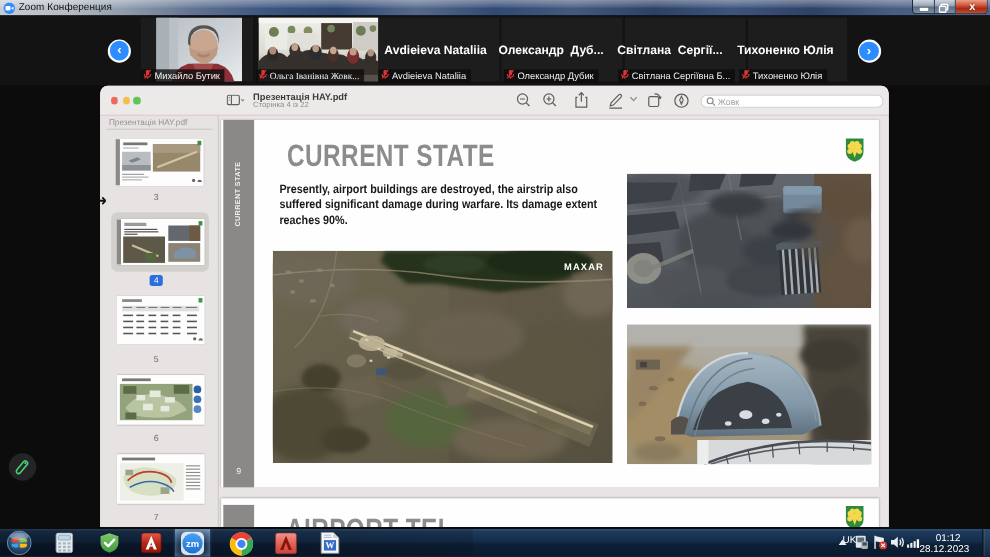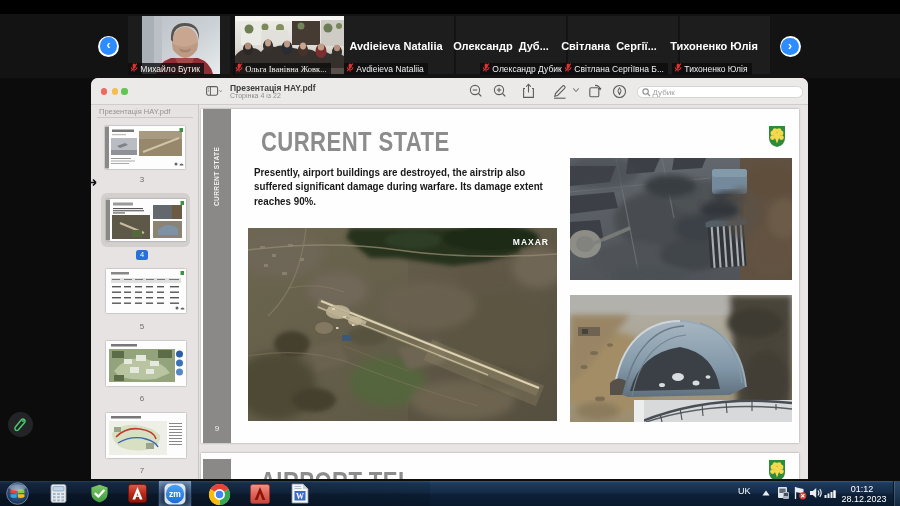--- a/index.html
+++ b/index.html
@@ -28,20 +28,40 @@
 #page2{left:2px;top:348px;width:598px;height:55px;background:#fefefe;box-shadow:0 0 2px rgba(0,0,0,.35);overflow:hidden;}
 .graytab{background:#8a8988;}
 
 #taskbar{left:0;top:481px;width:900px;height:25px;
 background:linear-gradient(180deg,#39597e 0%,#1d3a5c 8%,#152c49 45%,#0d1f36 55%,#0a1a2e 100%);}
 .tbdark{left:0;top:481px;width:430px;height:25px;background:linear-gradient(90deg,rgba(0,0,0,.35),rgba(0,0,0,.12));}
 </style>
 </head>
 <body>
 <div id="stage">
+  <div id="titlebar" class="abs">
+      <div class="sheen abs"></div>
+    <svg class="abs" style="left:3px;top:2px" width="11" height="11" viewBox="0 0 11 11">
+        <circle cx="5.5" cy="5.5" r="5.2" fill="#2d8cff"></circle>
+        <rect x="2" y="3.4" width="4.6" height="4.2" rx="1" fill="#fff"></rect>
+        <path d="M7 5.5 L9.3 3.9 V7.1 Z" fill="#fff"></path>
+      </svg>
+    <div id="ttext" class="abs">Zoom Конференция</div>
+    <div class="abs" style="left:829px;top:0;width:69px;height:13px;border-radius:0 0 4px 4px;overflow:hidden;border:1px solid #1c2738;border-top:none;background:linear-gradient(180deg,#cdd4dd 0%,#9daabb 40%,#5f7089 55%,#7e8ea5 100%);">
+      <div class="abs" style="left:18.5px;top:0;width:1px;height:13px;background:#39475e"></div>
+      <div class="abs" style="left:37.5px;top:0;width:1px;height:13px;background:#39475e"></div>
+      <div class="abs" style="left:38.5px;top:0;width:30.5px;height:13px;background:linear-gradient(180deg,#e8a28e 0%,#d55a3e 35%,#a42a12 60%,#bf5a40 100%);"></div>
+      <div class="abs" style="left:6px;top:7px;width:8px;height:2.5px;background:#fff;border-radius:1px;box-shadow:0 0 1px #333"></div>
+      <svg class="abs" style="left:23px;top:2.5px" width="10" height="9" viewBox="0 0 10 9">
+          <rect x="2.6" y="0.8" width="6" height="5.4" rx="1" fill="none" stroke="#fff" stroke-width="1.3"></rect>
+          <rect x="1" y="2.8" width="6" height="5.4" rx="1" fill="#8b98ab" stroke="#fff" stroke-width="1.3"></rect>
+        </svg>
+      <div class="abs" style="left:48px;top:1px;width:12px;height:11px;color:#fff;font-size:10px;font-weight:bold;text-align:center;line-height:11px;text-shadow:0 0 2px #7a1a08;">x</div>
+    </div>
+  </div>
   <div id="strip" class="abs">
     <div class="abs" style="left:128px;top:2px;width:102px;height:58px;background:#1c1c1c;"></div>
     <svg class="abs" style="left:142px;top:2px;filter:blur(.4px)" width="78" height="58" viewBox="0 0 78 58">
       <defs>
           <linearGradient id="t1bg" x1="0" y1="0" x2="1" y2="1">
             <stop offset="0" stop-color="#b9bfc4"></stop>
             <stop offset=".55" stop-color="#ccd2d6"></stop>
             <stop offset="1" stop-color="#e8ecee"></stop>
           </linearGradient>
         </defs>
@@ -109,21 +129,21 @@
           <path d="M1.2 4.2 Q1.2 7 4.1 7 Q7 7 7 4.2" fill="none" stroke="#d33" stroke-width="1"></path>
           <line x1="4.1" y1="7" x2="4.1" y2="8.6" stroke="#d33" stroke-width="1"></line>
           <line x1="6.8" y1="0.6" x2="1.4" y2="8.2" stroke="#d33" stroke-width="1.1"></line>
         </svg>&nbsp;Ольга Іванівна Жовк...</div>
     <div class="vlabel" style="left:344px;"><svg width="8" height="9" viewBox="0 0 8 9">
           <rect x="2.6" y="0.5" width="3" height="5" rx="1.5" fill="#d33"></rect>
           <path d="M1.2 4.2 Q1.2 7 4.1 7 Q7 7 7 4.2" fill="none" stroke="#d33" stroke-width="1"></path>
           <line x1="4.1" y1="7" x2="4.1" y2="8.6" stroke="#d33" stroke-width="1"></line>
           <line x1="6.8" y1="0.6" x2="1.4" y2="8.2" stroke="#d33" stroke-width="1.1"></line>
         </svg>&nbsp;Avdieieva Nataliia</div>
-    <div class="vlabel" style="left:480px;"><svg width="8" height="9" viewBox="0 0 8 9">
+    <div class="vlabel" style="left:458px;"><svg width="8" height="9" viewBox="0 0 8 9">
           <rect x="2.6" y="0.5" width="3" height="5" rx="1.5" fill="#d33"></rect>
           <path d="M1.2 4.2 Q1.2 7 4.1 7 Q7 7 7 4.2" fill="none" stroke="#d33" stroke-width="1"></path>
           <line x1="4.1" y1="7" x2="4.1" y2="8.6" stroke="#d33" stroke-width="1"></line>
           <line x1="6.8" y1="0.6" x2="1.4" y2="8.2" stroke="#d33" stroke-width="1.1"></line>
         </svg>&nbsp;Олександр Дубик</div>
     <div class="vlabel" style="left:562px;"><svg width="8" height="9" viewBox="0 0 8 9">
           <rect x="2.6" y="0.5" width="3" height="5" rx="1.5" fill="#d33"></rect>
           <path d="M1.2 4.2 Q1.2 7 4.1 7 Q7 7 7 4.2" fill="none" stroke="#d33" stroke-width="1"></path>
           <line x1="4.1" y1="7" x2="4.1" y2="8.6" stroke="#d33" stroke-width="1"></line>
           <line x1="6.8" y1="0.6" x2="1.4" y2="8.2" stroke="#d33" stroke-width="1.1"></line>
@@ -185,21 +205,21 @@
         <svg class="abs" style="left:521px;top:5.5px" width="15" height="15" viewBox="0 0 15 15">
             <circle cx="7.5" cy="7.5" r="6" fill="none" stroke="#5d5d5d" stroke-width="1.1"></circle>
             <path d="M7.5 10.8 L5.9 7 L7.5 3.6 L9.1 7 Z" fill="none" stroke="#5d5d5d" stroke-width="1"></path>
             <line x1="7.5" y1="8.6" x2="7.5" y2="10.6" stroke="#5d5d5d" stroke-width="1"></line>
           </svg>
         <div class="abs" style="left:546px;top:8px;width:166px;height:11.5px;background:#fff;border:1px solid #d7d4d3;border-radius:5.5px;"></div>
         <svg class="abs" style="left:550.5px;top:10px" width="9" height="9" viewBox="0 0 9 9">
             <circle cx="3.6" cy="3.6" r="2.7" fill="none" stroke="#8e8e8e" stroke-width="1.1"></circle>
             <line x1="5.7" y1="5.7" x2="8" y2="8" stroke="#8e8e8e" stroke-width="1.1"></line>
           </svg>
-        <div class="abs" style="left:561.5px;top:9.5px;font-size:8px;color:#a2a09f;">Дубик</div>
+        <div class="abs" style="left:561.5px;top:9.5px;font-size:8px;color:#a2a09f;">Жовк</div>
       </div>
       <div id="psidebar" class="abs">
         <div class="abs" style="left:8px;top:2px;font-size:7.5px;color:#98918f;">Презентація HAY.pdf</div>
         <div class="abs" style="left:6px;top:11.5px;width:96px;height:1px;background:#cbc8c6;"></div>
         <svg class="abs" style="left:14px;top:21px;box-shadow:0 0 1.5px rgba(0,0,0,.4)" width="80" height="43" viewBox="0 0 80 43">
           <rect width="80" height="43" fill="#fdfdfd"></rect>
             <rect x="0" y="0.5" width="4" height="42" fill="#8a8988"></rect>
           <rect x="7" y="3.5" width="22" height="2.5" fill="#777"></rect>
             <rect x="7" y="8" width="14" height="1.2" fill="#bbb"></rect>
           <rect x="6" y="12" width="26" height="17" fill="#b9bdc1"></rect>
@@ -644,21 +664,21 @@
     <svg class="abs" style="left:288px;top:2px" width="22" height="21" viewBox="0 0 22 21">
       <path d="M4 1 H15 L20 6 V20 H4 Z" fill="#f4f6f8" stroke="#8a94a0" stroke-width=".8"></path>
       <path d="M15 1 L15 6 L20 6 Z" fill="#c9d2da"></path>
       <rect x="6.5" y="8" width="11" height="9.5" fill="#3a6cc6"></rect>
       <text x="12" y="15.6" text-anchor="middle" font-family="Liberation Serif" font-size="8" font-weight="bold" fill="#fff">W</text>
       <g stroke="#9fb0c4" stroke-width=".8">
           <line x1="6.5" y1="3.5" x2="13" y2="3.5"></line>
           <line x1="6.5" y1="5.5" x2="13.5" y2="5.5"></line>
         </g>
     </svg>
-    <div class="abs" style="left:738px;top:5px;color:#fff;font-size:9px;">UK</div>
+    <div class="abs" style="left:766px;top:5px;color:#fff;font-size:9px;">UK</div>
     <svg class="abs" style="left:761px;top:8px" width="10" height="8" viewBox="0 0 10 8">
         <path d="M5 1.5 L8.6 6.5 H1.4 Z" fill="#e8edf2"></path>
       </svg>
     <svg class="abs" style="left:777px;top:5px" width="13" height="14" viewBox="0 0 13 14">
       <rect x="1" y="1" width="9" height="11" rx="1" fill="#dfe5ea"></rect>
         <rect x="2.4" y="2.6" width="6.2" height="4.4" fill="#5f6a74"></rect>
       <rect x="6" y="6" width="6" height="7" rx="1" fill="#aab4bd"></rect>
         <rect x="7" y="7" width="4" height="3" fill="#41515f"></rect>
     </svg>
     <svg class="abs" style="left:793px;top:5px" width="14" height="14" viewBox="0 0 14 14">
@@ -674,21 +694,21 @@
     <svg class="abs" style="left:824px;top:7px" width="14" height="11" viewBox="0 0 14 11">
       <g fill="#e8edf2">
           <rect x="0.5" y="7" width="2" height="3"></rect>
           <rect x="3.5" y="5.5" width="2" height="4.5"></rect>
           <rect x="6.5" y="4" width="2" height="6"></rect>
           <rect x="9.5" y="2.5" width="2" height="7.5"></rect>
         </g>
       <rect x="9.5" y="2.5" width="2" height="7.5" fill="#fff"></rect>
     </svg>
     <div class="abs" style="left:836px;top:2.5px;width:52px;text-align:center;color:#fff;font-size:9px;">01:12</div>
-    <div class="abs" style="left:836px;top:13px;width:56px;text-align:center;color:#fff;font-size:9px;">28.12.2023</div>
+    <div class="abs" style="left:836px;top:13px;width:56px;text-align:left;color:#fff;font-size:9px;">28.12.2023</div>
     <div class="abs" style="left:893px;top:0;width:7px;height:25px;background:linear-gradient(180deg,#2e4b6b,#13293f);border-left:1px solid #0a1522;box-shadow:inset 1px 0 0 rgba(255,255,255,.15);"></div>
   </div>
   <div class="abs" style="left:8px;top:411.5px;width:25px;height:25px;border-radius:50%;background:#232427;"></div>
   <svg class="abs" style="left:13px;top:417px" width="14" height="15" viewBox="0 0 14 15">
     <path d="M2.2 10.2 L8.6 2.6 Q9.8 1.2 11.4 2.6 Q12.8 4 11.6 5.4 L5.2 13 Q4 14 2.6 13.2 Q1.4 12.2 2.2 10.2 Z" fill="none" stroke="#4cc96a" stroke-width="1.5" stroke-linejoin="round"></path>
     <circle cx="10" cy="4" r="1" fill="#4cc96a"></circle>
   </svg>
   <svg class="abs" style="left:88px;top:178px" width="12" height="9" viewBox="0 0 12 9">
     <path d="M1 4.5 H8 M8 4.5 L5 1.5 M8 4.5 L5 7.5" stroke="#111" stroke-width="1.6" fill="none"></path>
   </svg>

